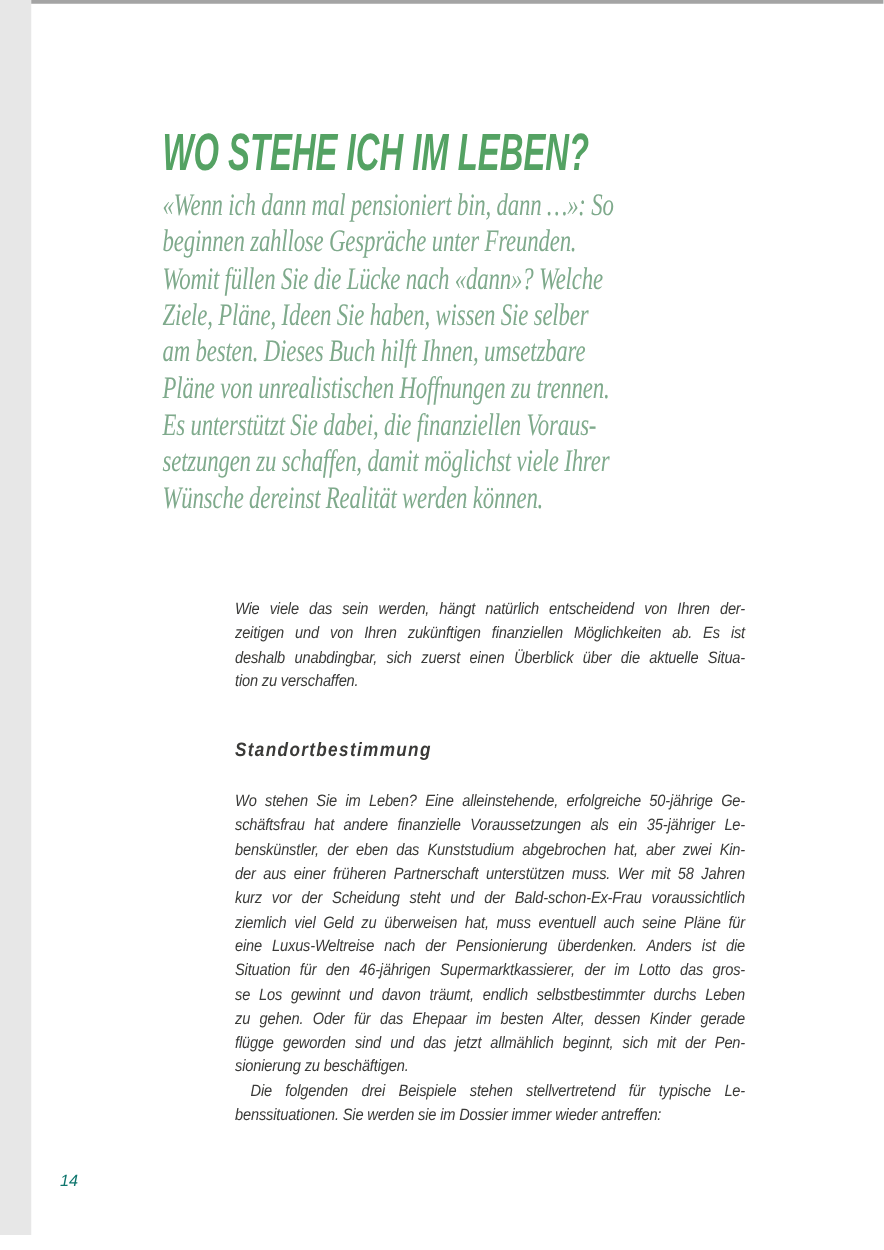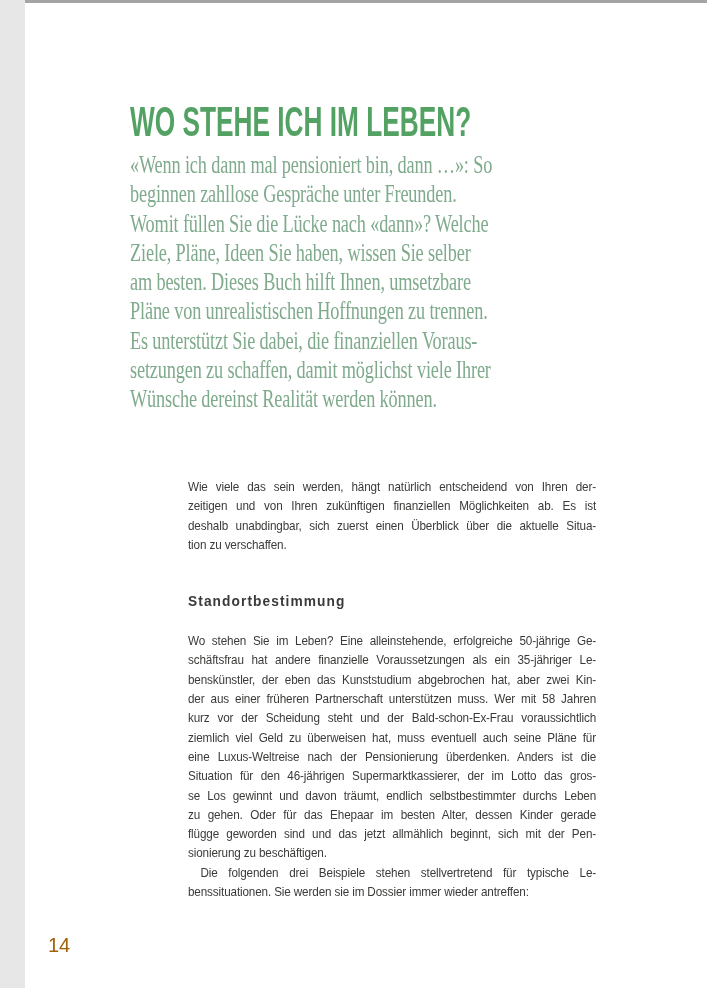--- a/index.html
+++ b/index.html
@@ -3,20 +3,21 @@
 <meta charset="utf-8">
 <style>
   html, body { margin: 0; padding: 0; background: #ffffff; }
   .page {
     position: relative;
     width: 707px;
     height: 1000px;
     background: #ffffff;
     overflow: hidden;
     font-family: "Liberation Sans", sans-serif;
+    font-style: italic;
   }
   .left-strip {
     position: absolute;
     left: 0; top: 0;
     width: 25px; height: 988px;
     background: #e7e7e7;
   }
   .top-line {
     position: absolute;
     left: 25px; top: 0;
@@ -78,23 +79,23 @@
     line-height: 19px;
     letter-spacing: 1.2px;
     color: #3a3a38;
     margin-bottom: 21px;
   }
   .para3-first { text-indent: 14px; }
   .page-number {
     position: absolute;
     left: 48px; top: 934px;
     font-family: "Liberation Sans", sans-serif;
-    font-size: 20px;
+    font-size: 13px;
     line-height: 22px;
-    color: #a16207;
+    color: #0f766e;
   }
 </style>
 </head>
 <body>
 
 <div class="page">
 
   <div class="left-strip"></div>
   <div class="top-line"></div>
 

